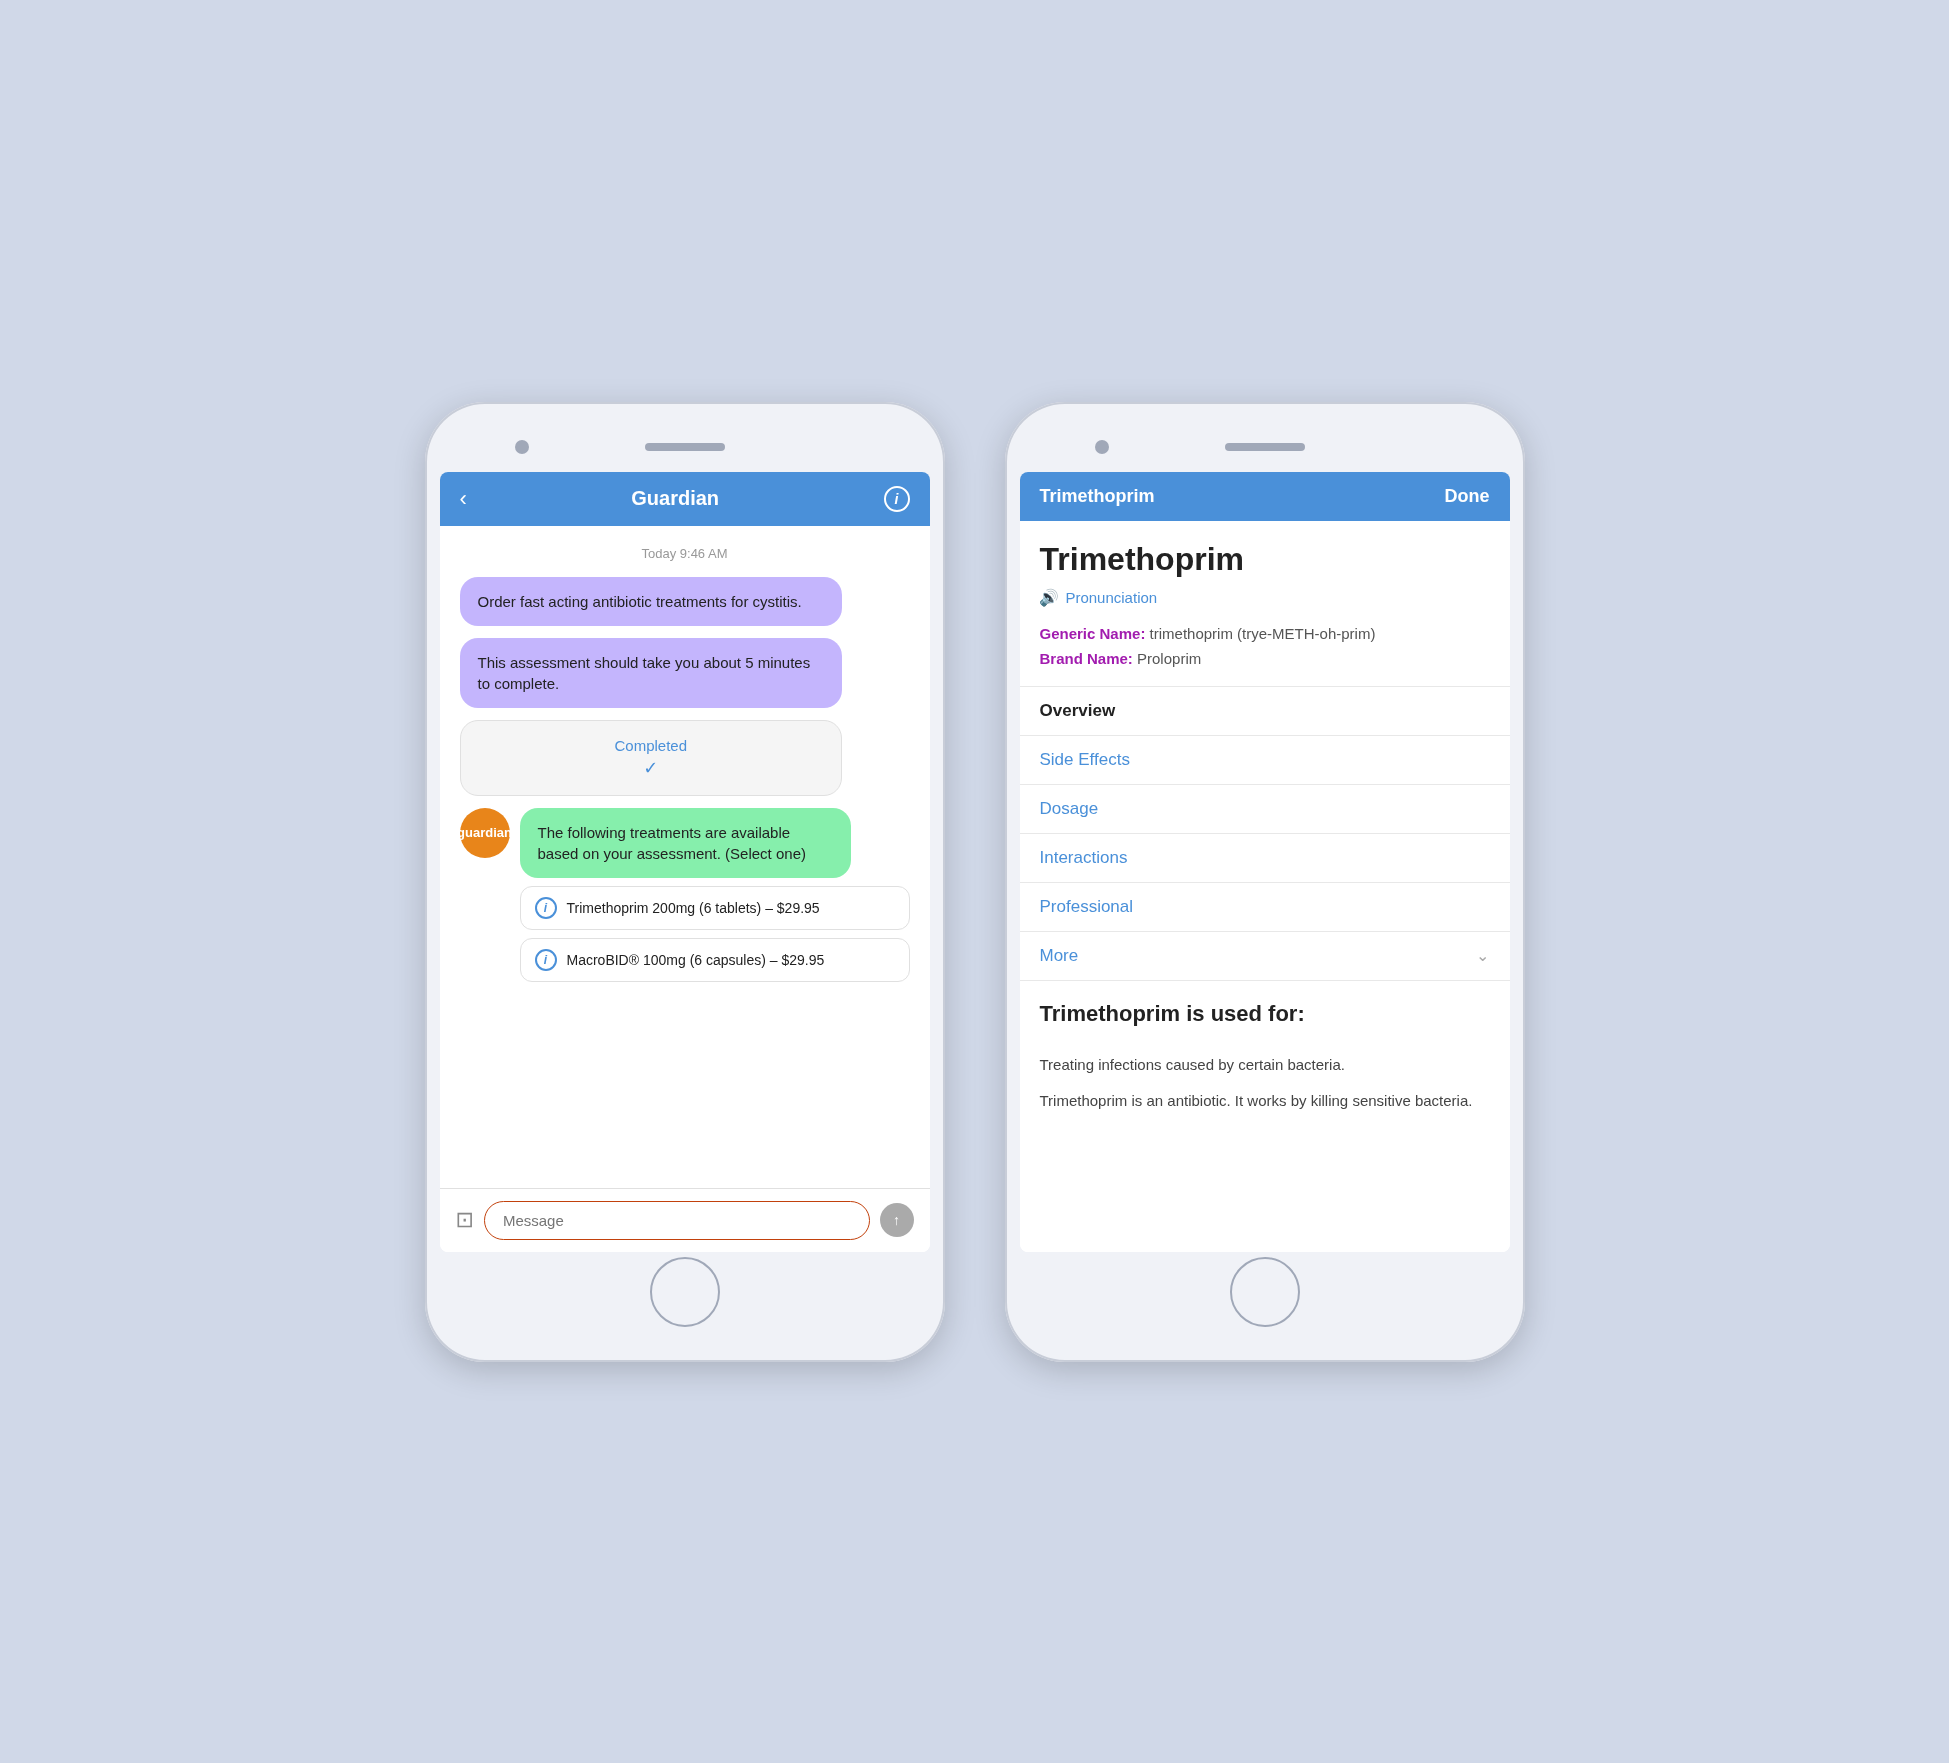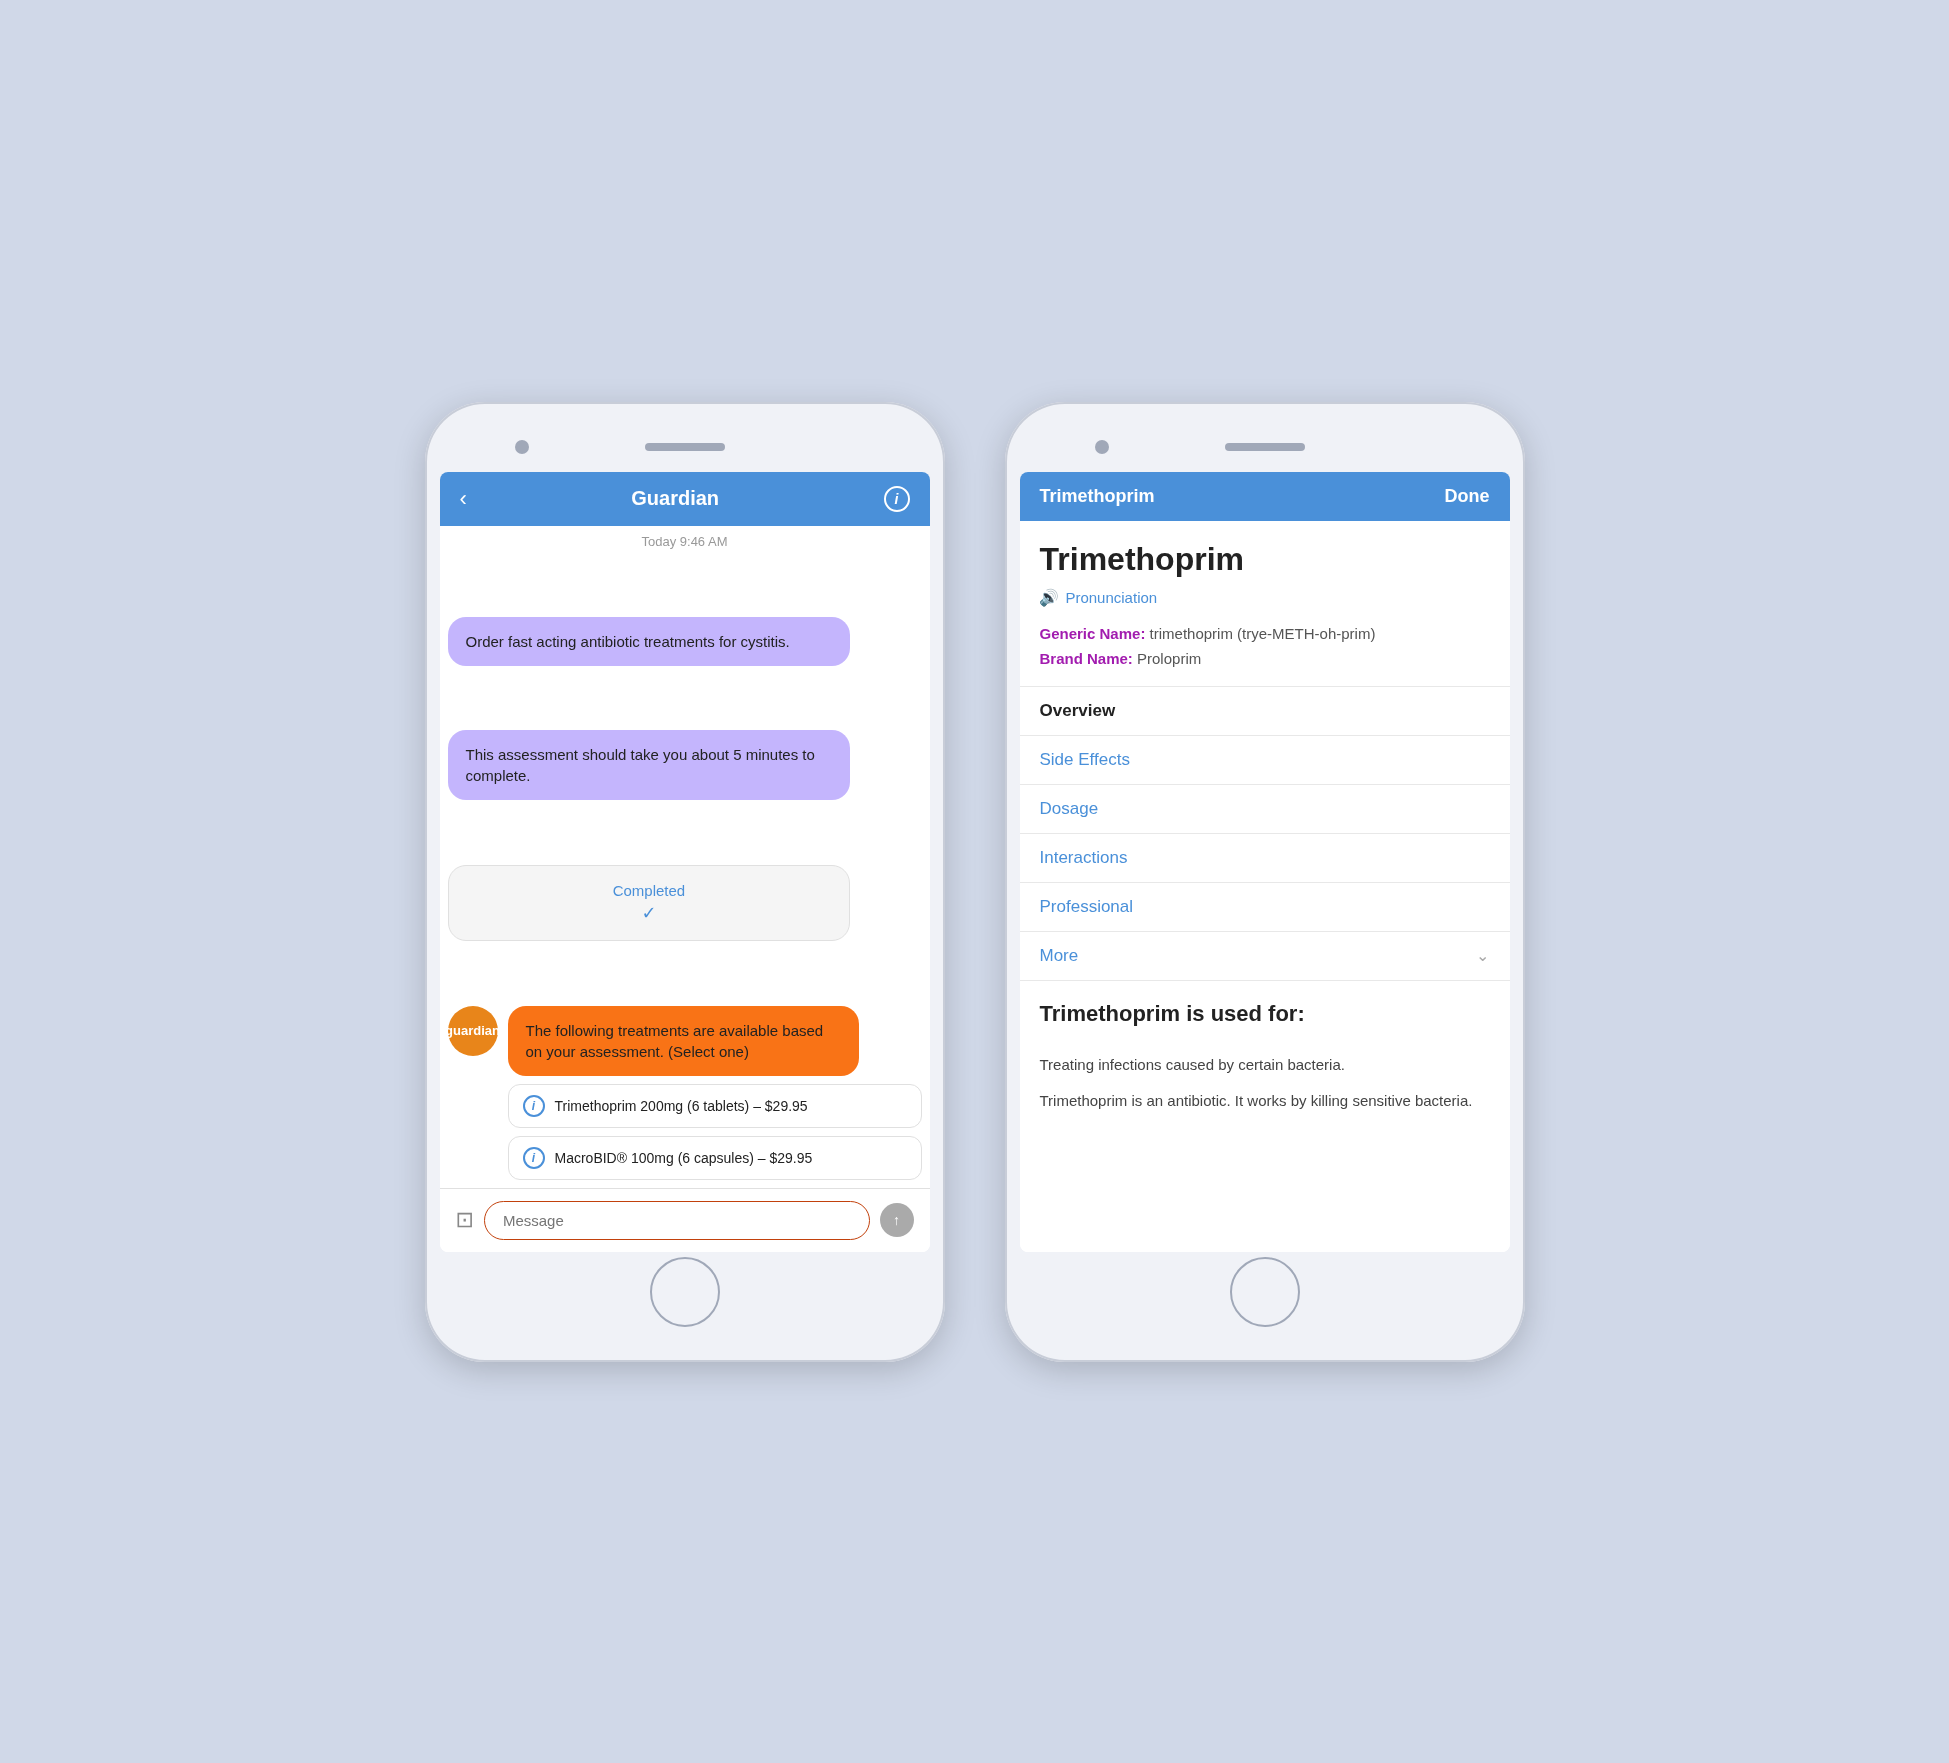--- a/index.html
+++ b/index.html
@@ -125,26 +125,25 @@
       color: white;
       font-size: 14px;
       font-style: italic;
       font-weight: 600;
       cursor: pointer;
     }
 
     .chat-body {
       flex: 1;
       overflow-y: auto;
-      padding: 8px;
+      padding: 20px;
       display: flex;
       flex-direction: column;
       gap: 12px;
       background: white;
-      justify-content: space-between;
     }
 
     .chat-timestamp {
       text-align: center;
       color: #999;
       font-size: 13px;
       margin-bottom: 4px;
     }
 
     .chat-bubble {
@@ -167,21 +166,21 @@
       border: 1px solid #e0e0e0;
       flex-direction: column;
     }
 
     .completed-check {
       color: #4a90d9;
       font-size: 18px;
     }
 
     .chat-bubble.treatments-bubble {
-      background: #f97316;
+      background: #86efac;
     }
 
     .treatment-option {
       display: flex;
       align-items: center;
       gap: 10px;
       padding: 10px 14px;
       background: white;
       border-radius: 12px;
       border: 1px solid #e0e0e0;

